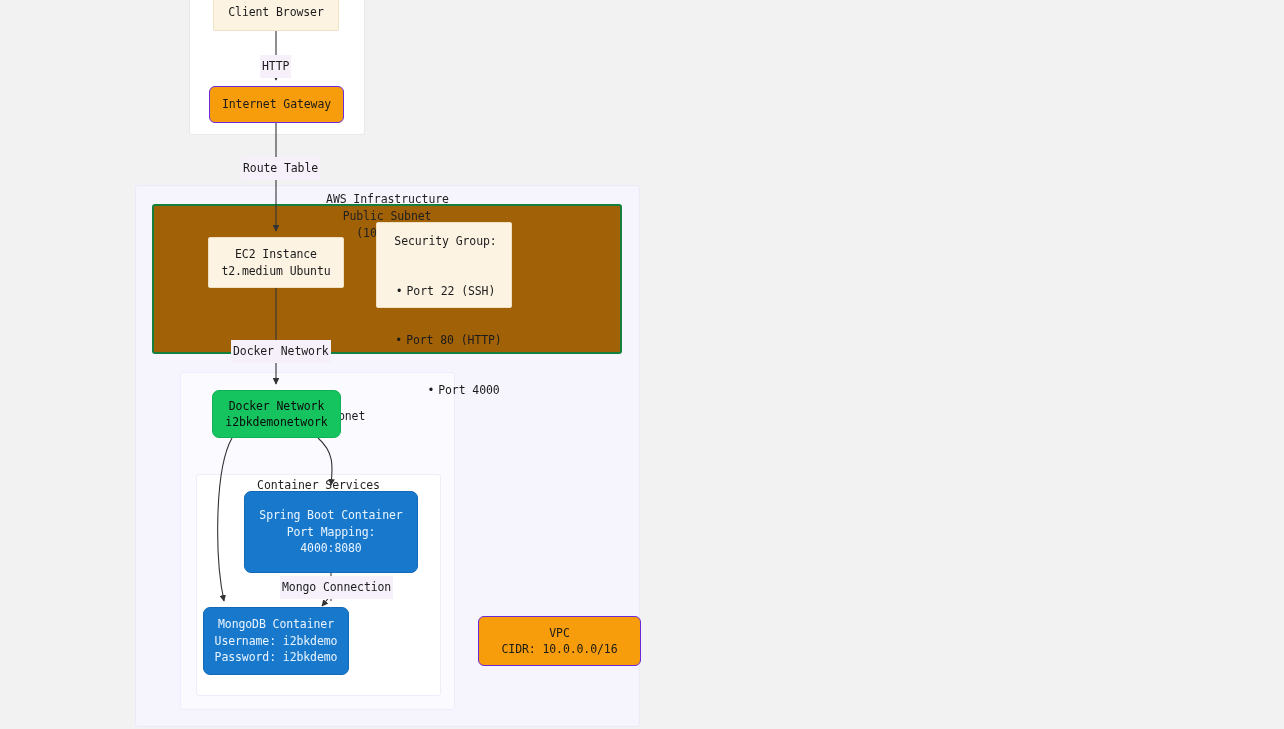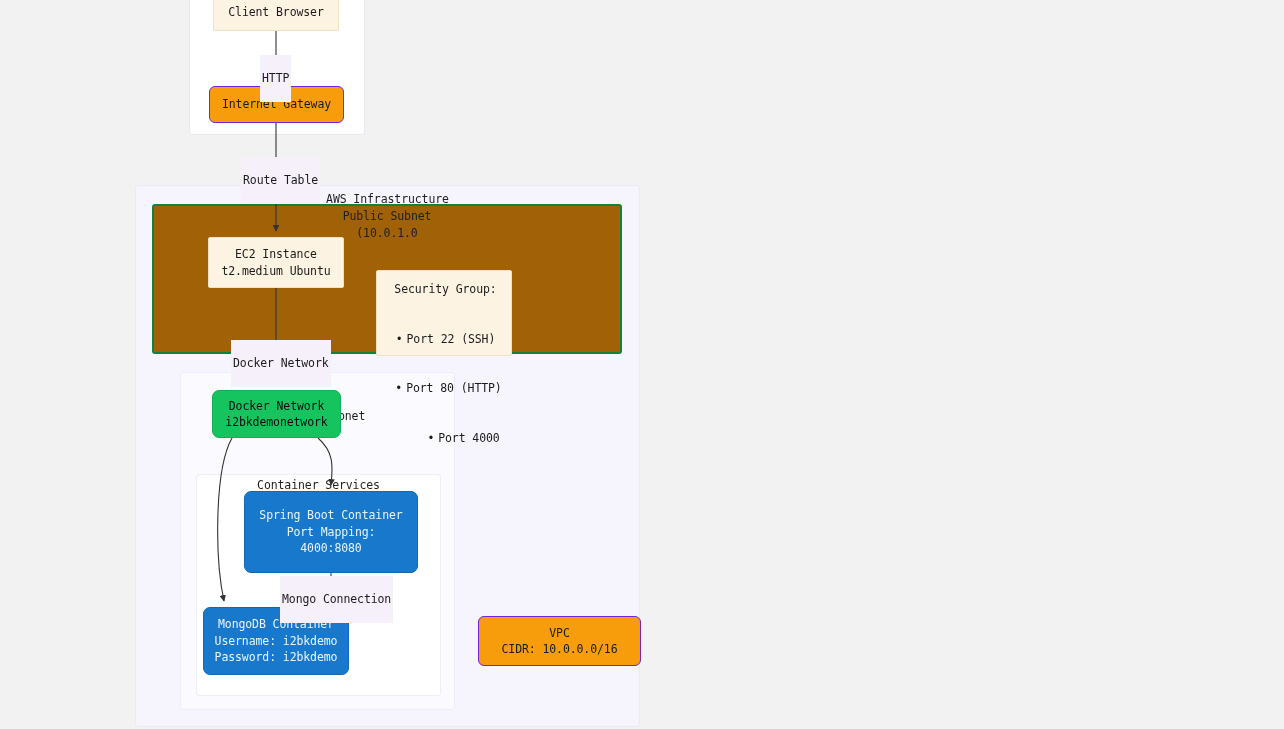--- a/index.html
+++ b/index.html
@@ -130,21 +130,21 @@
     border: 1px solid #1469b5;
     color: #e8f4ff;
     border-radius: 7px;
   }
 
   #node-client   { left: 213px; top: -6px;  width: 126px; height: 37px; }
   #node-igw      { left: 209px; top: 86px;  width: 135px; height: 37px; }
   #node-ec2      { left: 208px; top: 237px; width: 136px; height: 51px; }
   #node-sg       { left: 376px; top: 222px; width: 136px; height: 86px;
                    align-items: flex-start; justify-content: flex-start;
-                   padding: 10px 8px 0 11px; margin-top: 48px; }
+                   padding: 10px 8px 0 11px; }
   #node-docker   { left: 212px; top: 390px; width: 129px; height: 48px; }
   #node-spring   { left: 244px; top: 491px; width: 174px; height: 82px; }
   #node-mongo    { left: 203px; top: 607px; width: 146px; height: 68px; }
   #node-vpc      { left: 478px; top: 616px; width: 163px; height: 50px; }
 
   
   .sg-head {
     display: block;
     width: 100%;
     text-align: center;
@@ -171,21 +171,21 @@
   .sg-list li.lvl2 { padding-left: 36px; }
 
   
   .edge-label {
     position: absolute;
     font-size: 11.5px;
     line-height: 15px;
     white-space: pre;
     background: #f6f0fb;
     color: #1b1b1b;
-    padding: 16px 2px;
+    padding: 4px 2px;
     letter-spacing: -0.1px;
   }
 
   #lbl-http     { left: 260px; top: 55px;  }
   #lbl-route    { left: 241px; top: 157px; }
   #lbl-dockernw { left: 231px; top: 340px; }
   #lbl-mongo    { left: 280px; top: 576px; }
 </style>
 </head>
 <body>

